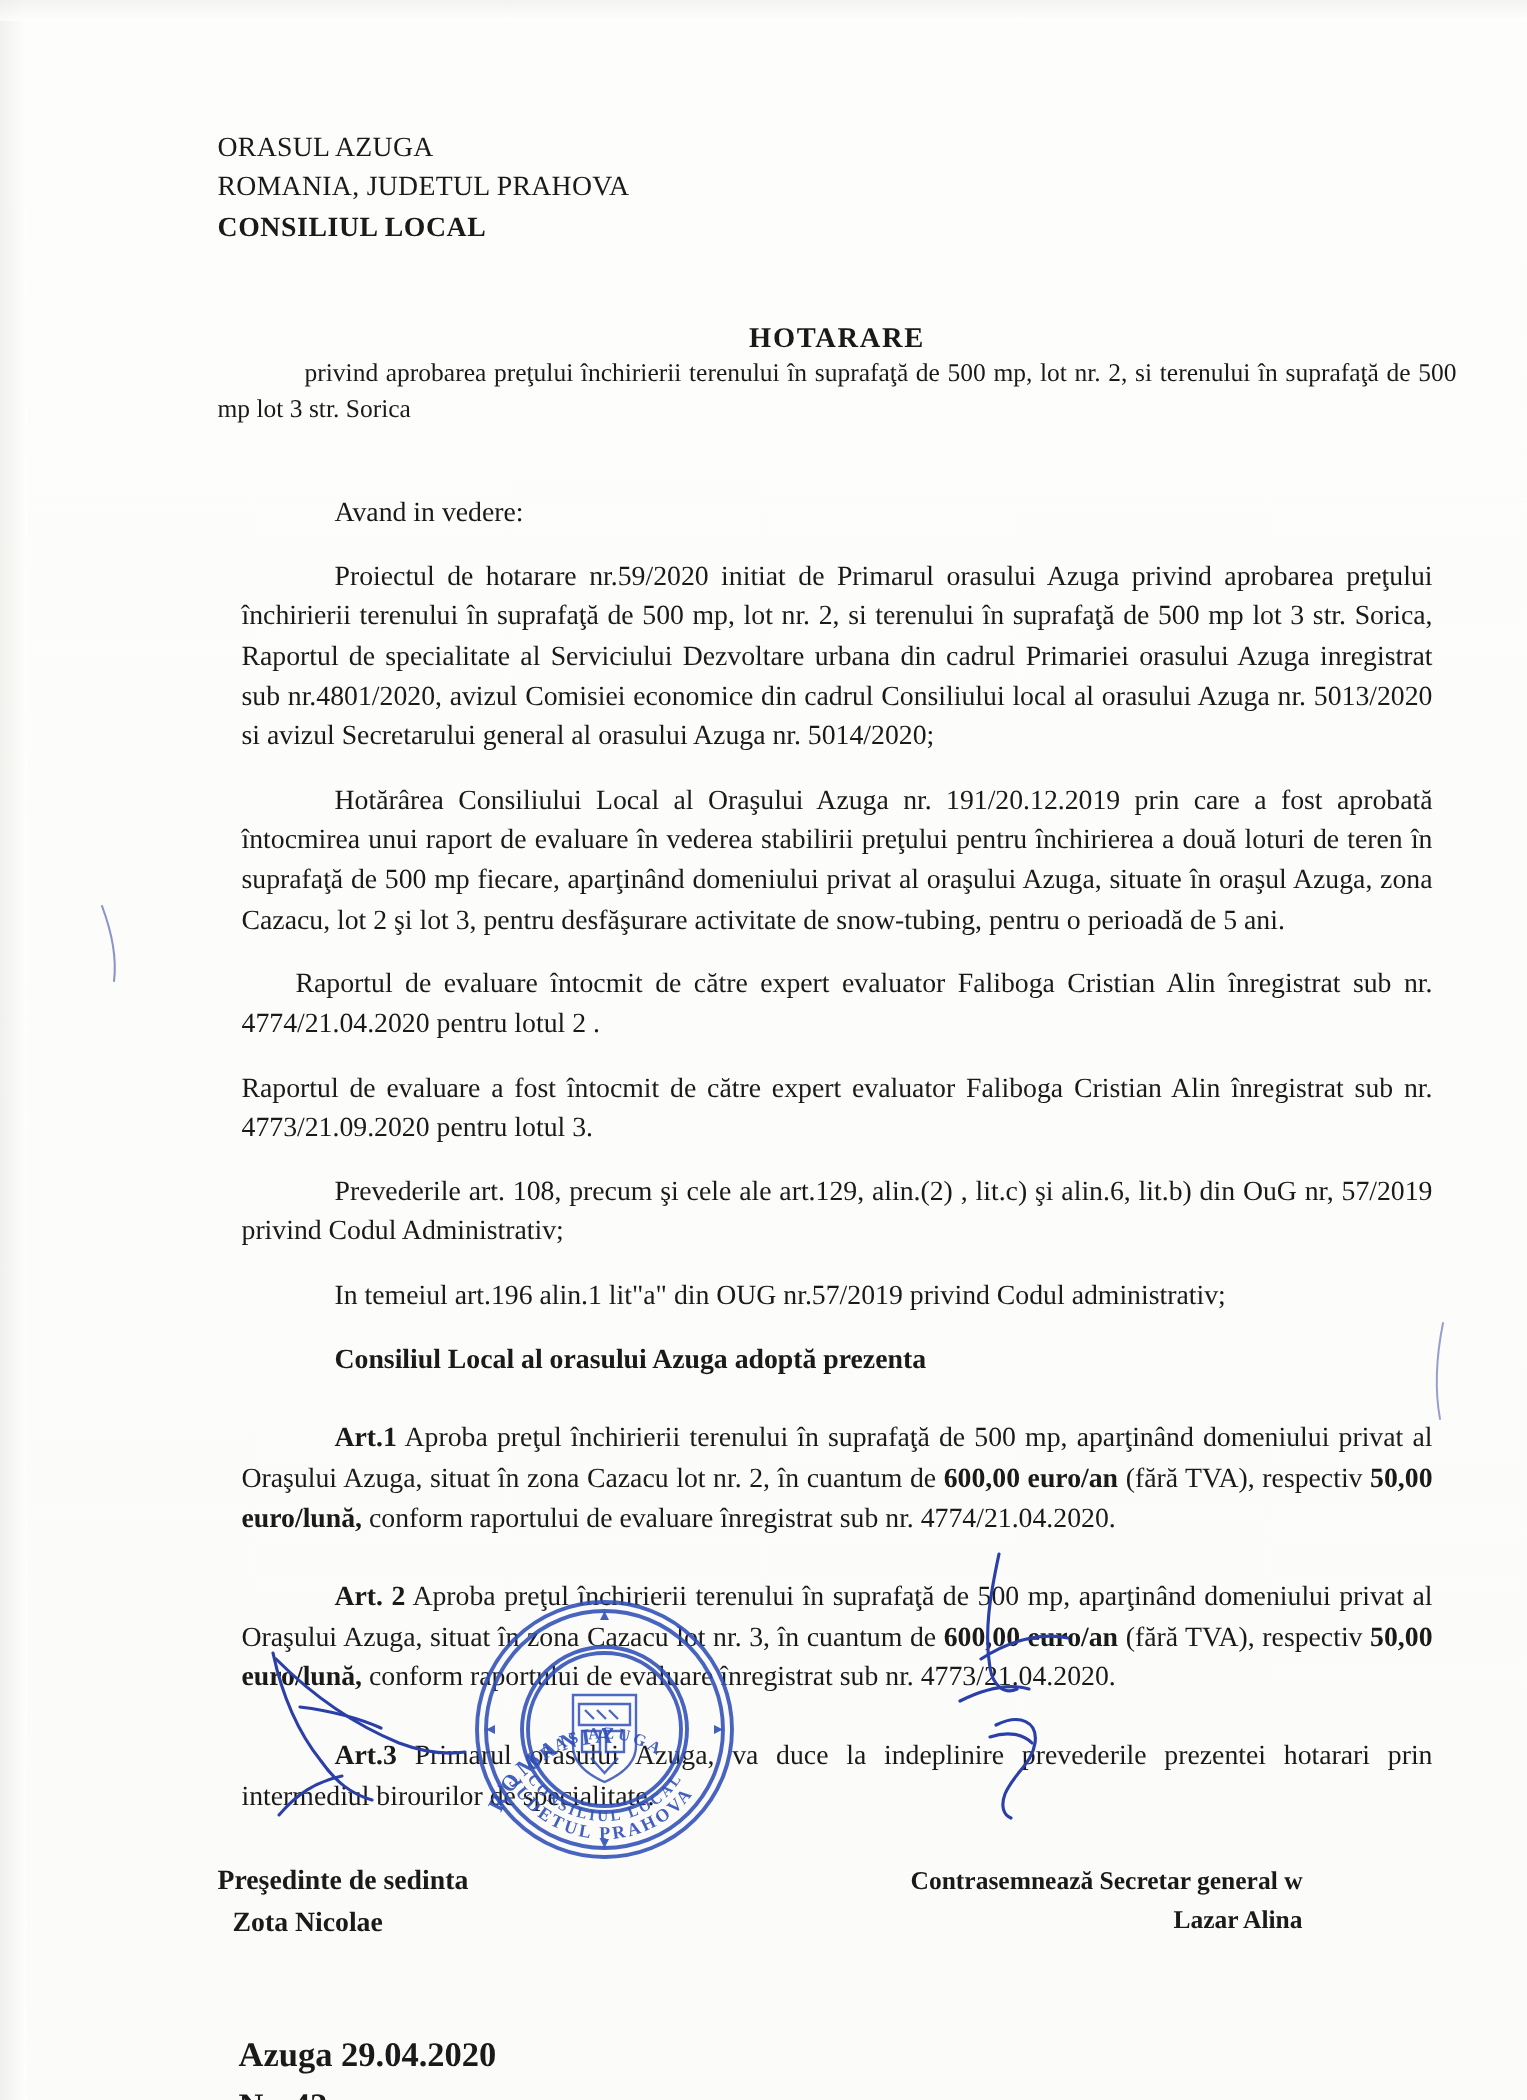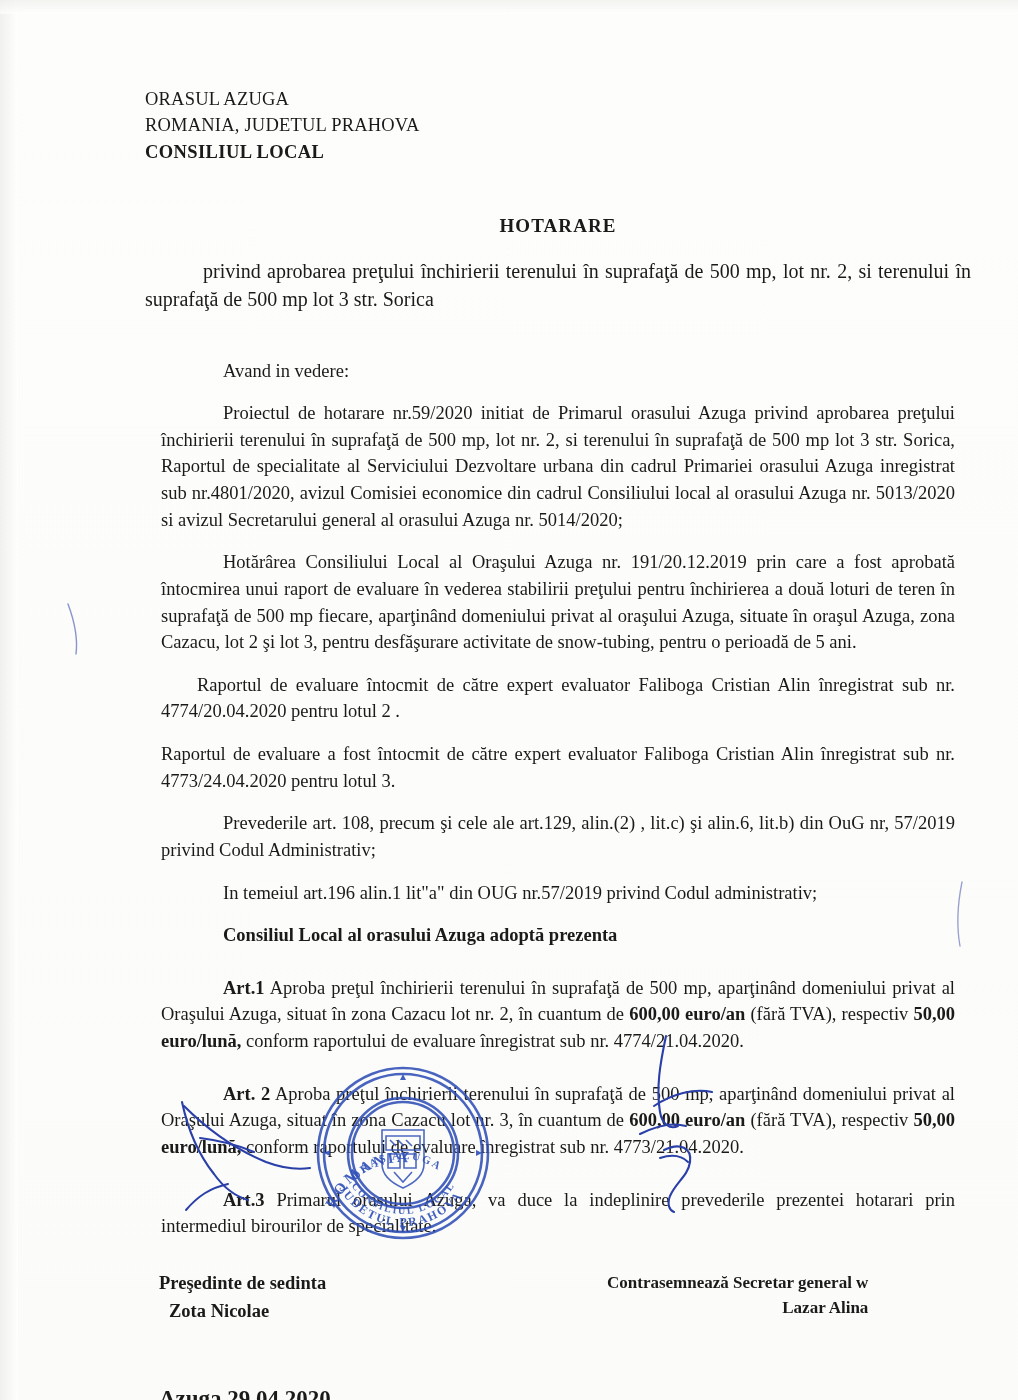--- a/index.html
+++ b/index.html
@@ -51,22 +51,22 @@
   .title-block {
     margin-top: 50px;
     text-align: center;
   }
   .doc-title {
     font-weight: bold;
     font-size: 19px;
     letter-spacing: 1.1px;
   }
   .subtitle {
-    margin-top: 20px;
-    font-size: 20px;
+    margin-top: 0;
+    font-size: 17px;
     line-height: 1.42;
     text-align: justify;
     text-indent: 58px;
   }
   .body-block {
     margin-top: 44px;
     font-size: 18.5px;
     line-height: 1.44;
   }
   p.j {
@@ -91,21 +91,21 @@
     text-align: center;
   }
   .art-block { margin-top: 26px; }
   .sign-row {
     position: relative;
     margin-top: 30px;
     height: 150px;
   }
   .sign-left {
     position: absolute;
-    left: 14px;
+    left: 0;
     top: 0;
     font-size: 18.5px;
     line-height: 1.5;
     font-weight: bold;
   }
   .sign-left .n2 { font-weight: bold; padding-left: 10px; }
   .sign-right {
     position: absolute;
     left: 462px;
     top: 0;
@@ -160,22 +160,22 @@
 
     <div class="title-block">
       <div class="doc-title">HOTARARE</div>
       <div class="subtitle">privind aprobarea preţului închirierii terenului în suprafaţă de 500 mp, lot nr. 2, si terenului în suprafaţă de 500 mp lot 3 str. Sorica</div>
     </div>
 
     <div class="body-block">
       <p class="j ind">Avand in vedere:</p>
       <p class="j ind gap-s">Proiectul de hotarare nr.59/2020 initiat de Primarul orasului Azuga privind aprobarea preţului închirierii terenului în suprafaţă de 500 mp, lot nr. 2, si terenului în suprafaţă de 500 mp lot 3 str. Sorica, Raportul de specialitate  al Serviciului Dezvoltare urbana din cadrul Primariei orasului Azuga inregistrat sub nr.4801/2020, avizul Comisiei economice din cadrul Consiliului local al orasului Azuga nr. 5013/2020 si avizul Secretarului general al orasului Azuga nr. 5014/2020;</p>
       <p class="j ind gap-s">Hotărârea Consiliului Local al Oraşului Azuga nr. 191/20.12.2019 prin care a fost aprobată întocmirea unui raport  de evaluare în vederea stabilirii preţului pentru  închirierea a două loturi de teren în suprafaţă de 500 mp fiecare, aparţinând domeniului privat al oraşului Azuga, situate în oraşul Azuga, zona Cazacu, lot 2 şi lot 3,  pentru desfăşurare activitate de snow-tubing,  pentru o perioadă de 5 ani.</p>
-      <p class="j ind-sm gap-s">Raportul de  evaluare  întocmit de către expert evaluator  Faliboga Cristian  Alin înregistrat sub nr. 4774/20.04.2020  pentru lotul 2 .</p>
-      <p class="j gap-s">Raportul de  evaluare a fost  întocmit de către expert evaluator  Faliboga Cristian Alin înregistrat sub nr. 4773/24.04.2020 pentru lotul 3.</p>
+      <p class="j ind-sm gap-s">Raportul de  evaluare  întocmit de către expert evaluator  Faliboga Cristian  Alin înregistrat sub nr. 4774/21.04.2020  pentru lotul 2 .</p>
+      <p class="j gap-s">Raportul de  evaluare a fost  întocmit de către expert evaluator  Faliboga Cristian Alin înregistrat sub nr. 4773/21.09.2020 pentru lotul 3.</p>
       <p class="j ind gap-s">Prevederile art.  108, precum şi cele ale art.129, alin.(2) , lit.c) şi alin.6, lit.b) din OuG nr, 57/2019 privind Codul Administrativ;</p>
 
       <p class="j ind gap-l">In temeiul art.196 alin.1 lit"a" din OUG nr.57/2019 privind Codul administrativ;</p>
       <p class="j ind b gap-s">Consiliul Local al orasului Azuga adoptă prezenta</p>
 
 
       <div class="art-block">
         <p class="j ind"><b>Art.1</b><span> Aproba preţul închirierii terenului în suprafaţă de 500 mp, aparţinând domeniului privat al Oraşului Azuga, situat în zona Cazacu lot nr. 2,   în cuantum de </span><b>600,00 euro/an</b><span> (fără TVA), respectiv </span><b>50,00 euro/lună,</b><span> conform raportului de evaluare  înregistrat sub nr. 4774/21.04.2020.</span></p>
       </div>
 

